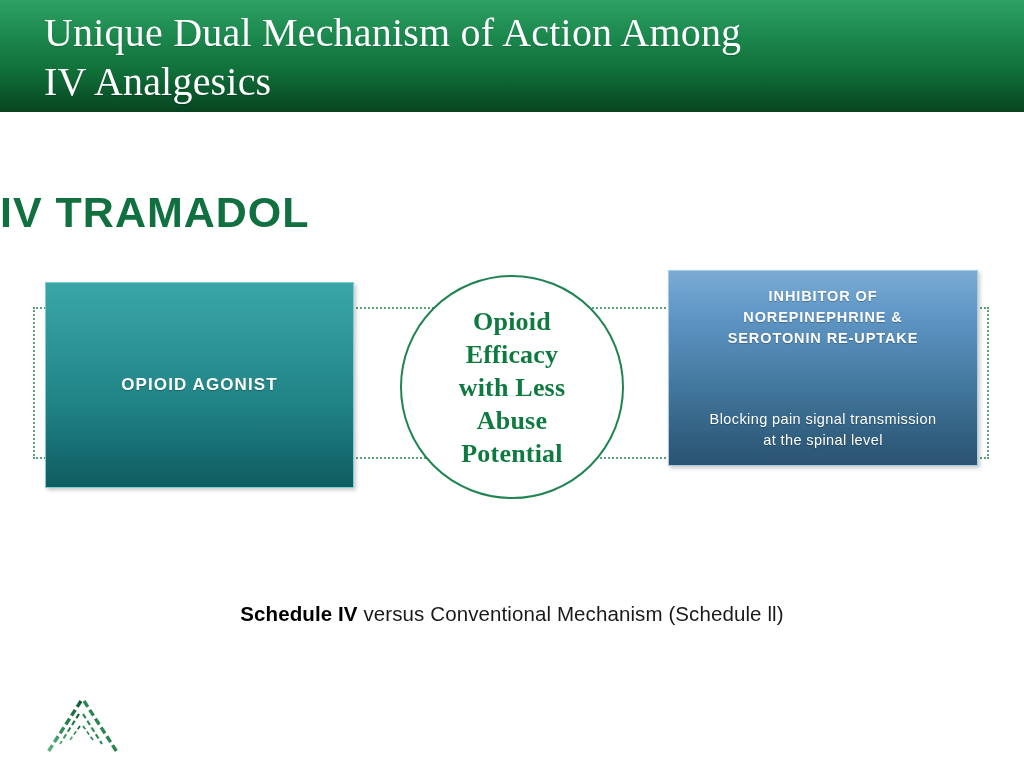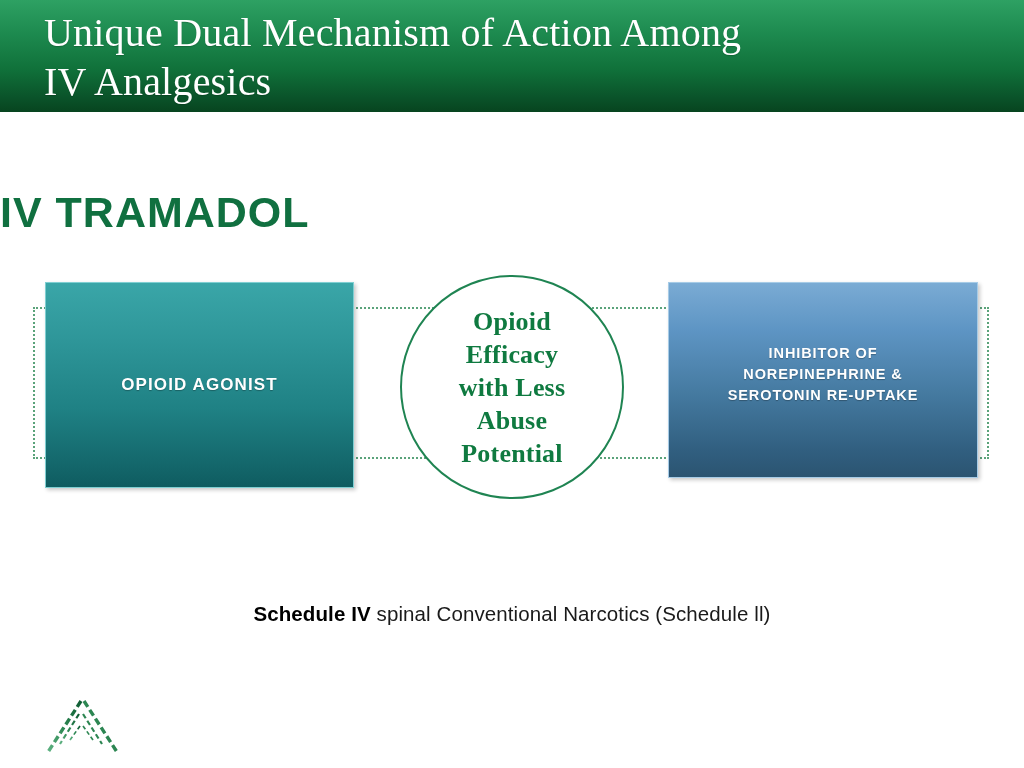--- a/index.html
+++ b/index.html
@@ -89,21 +89,21 @@
   .mech-box-left {
     left: 45px;
     top: 282px;
     width: 309px;
     height: 206px;
     background: linear-gradient(180deg, #3aa6a8 0%, #2e9699 28%, #1f8184 62%, #14686c 88%, #0f5c60 100%);
     border: 1px solid #7fcfd2;
   }
   .mech-box-right {
     left: 668px;
-    top: 282px;
+    top: 270px;
     width: 310px;
     height: 196px;
     background: linear-gradient(180deg, #7aabd4 0%, #5e95c4 24%, #44799f 58%, #315f80 86%, #2b5471 100%);
     border: 1px solid #a6cbe6;
     gap: 48px;
   }
   .mech-title {
     font-weight: bold;
     text-shadow: 0 1px 1px rgba(0,0,0,0.28);
     white-space: pre-line;
@@ -199,32 +199,34 @@
   <div class="dotted-rect"></div>
 
   <div class="mech-box mech-box-left">
     <div class="mech-title">OPIOID  AGONIST</div>
   </div>
 
   <div class="mech-box mech-box-right">
     <div class="mech-title">INHIBITOR  OF
 NOREPINEPHRINE  &amp;
 SEROTONIN  RE-UPTAKE</div>
+    <div class="mech-body">Blocking  pain  signal  transmission
+at  the  spinal  level</div>
   </div>
 
   <div class="center-circle">
     <div class="center-circle-text">Opioid
 Efficacy
 with Less
 Abuse
 Potential</div>
   </div>
 
   <div class="footnote">
-    <span class="fn-strong">Schedule IV</span><span> spinal Conventional Narcotics (Schedule ll)</span>
+    <span class="fn-strong">Schedule IV</span><span> versus Conventional Mechanism (Schedule ll)</span>
   </div>
 
   <div class="logo">
     <svg viewBox="0 0 84 60" width="84" height="60" aria-hidden="true">
       <defs>
         <linearGradient id="logoGrad" x1="0" y1="1" x2="1" y2="0">
           <stop offset="0%" stop-color="#5fb383"></stop>
           <stop offset="45%" stop-color="#2f8a55"></stop>
           <stop offset="100%" stop-color="#0f5c33"></stop>
         </linearGradient>

